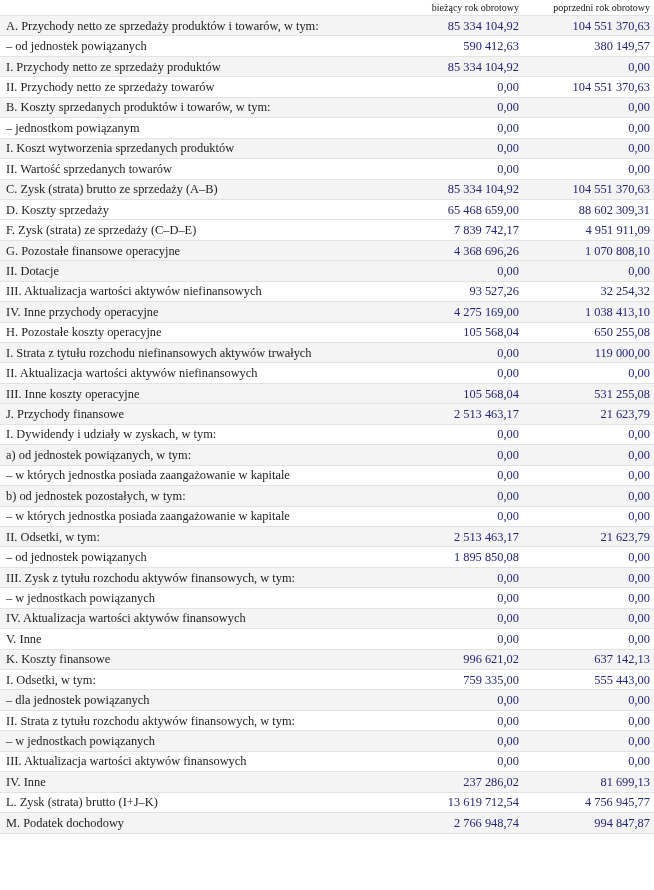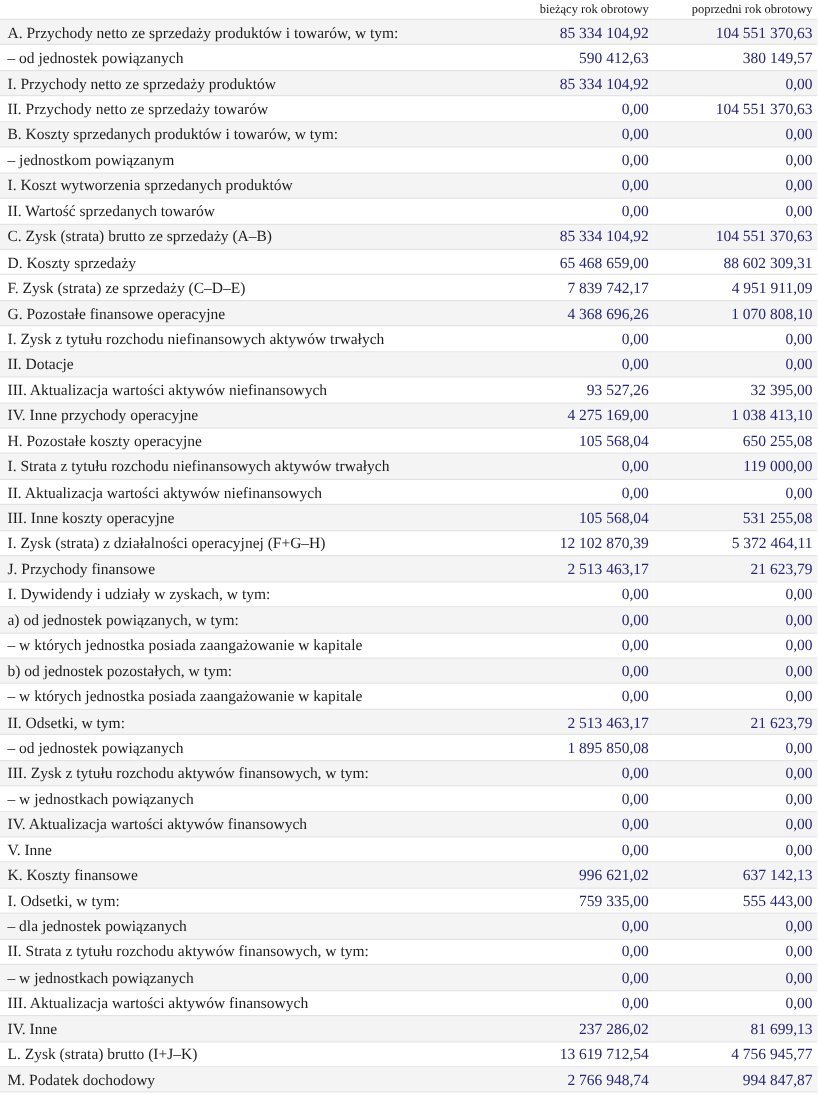--- a/index.html
+++ b/index.html
@@ -152,34 +152,29 @@
       <tr class="plain">
         <td class="label lvl0">F. Zysk (strata) ze sprzedaży (C–D–E)</td>
         <td class="num">7 839 742,17</td>
         <td class="num">4 951 911,09</td>
       </tr>
       <tr class="stripe">
         <td class="label lvl0">G. Pozostałe finansowe operacyjne</td>
         <td class="num">4 368 696,26</td>
         <td class="num">1 070 808,10</td>
       </tr>
-      <tr class="plain">
-        <td class="label lvl1">I. Zysk z tytułu rozchodu niefinansowych aktywów trwałych</td>
-        <td class="num">0,00</td>
-        <td class="num">0,00</td>
-      </tr>
       <tr class="stripe">
         <td class="label lvl1">II. Dotacje</td>
         <td class="num">0,00</td>
         <td class="num">0,00</td>
       </tr>
       <tr class="plain">
         <td class="label lvl1">III. Aktualizacja wartości aktywów niefinansowych</td>
         <td class="num">93 527,26</td>
-        <td class="num">32 395,00</td>
+        <td class="num">32 254,32</td>
       </tr>
       <tr class="stripe">
         <td class="label lvl1">IV. Inne przychody operacyjne</td>
         <td class="num">4 275 169,00</td>
         <td class="num">1 038 413,10</td>
       </tr>
       <tr class="plain">
         <td class="label lvl0">H. Pozostałe koszty operacyjne</td>
         <td class="num">105 568,04</td>
         <td class="num">650 255,08</td>
@@ -192,25 +187,20 @@
       <tr class="plain">
         <td class="label lvl1">II. Aktualizacja wartości aktywów niefinansowych</td>
         <td class="num">0,00</td>
         <td class="num">0,00</td>
       </tr>
       <tr class="stripe">
         <td class="label lvl1">III. Inne koszty operacyjne</td>
         <td class="num">105 568,04</td>
         <td class="num">531 255,08</td>
       </tr>
-      <tr class="plain">
-        <td class="label lvl0">I. Zysk (strata) z działalności operacyjnej (F+G–H)</td>
-        <td class="num">12 102 870,39</td>
-        <td class="num">5 372 464,11</td>
-      </tr>
       <tr class="stripe">
         <td class="label lvl0">J. Przychody finansowe</td>
         <td class="num">2 513 463,17</td>
         <td class="num">21 623,79</td>
       </tr>
       <tr class="plain">
         <td class="label lvl1">I. Dywidendy i udziały w zyskach, w tym:</td>
         <td class="num">0,00</td>
         <td class="num">0,00</td>
       </tr>

